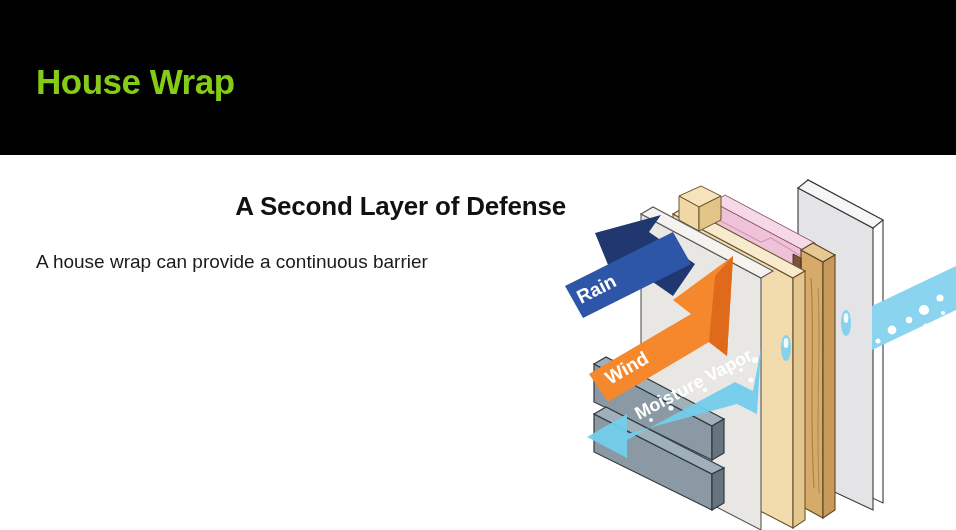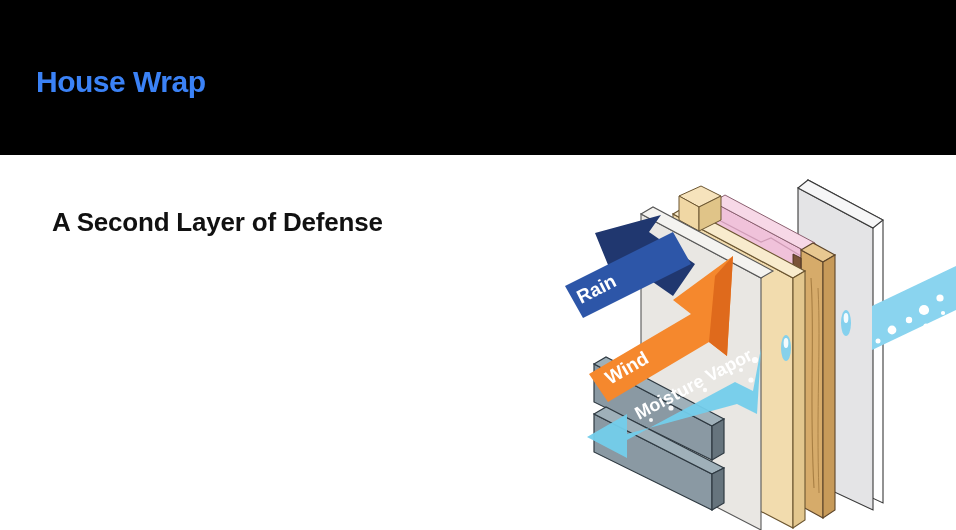--- a/index.html
+++ b/index.html
@@ -12,39 +12,40 @@
   }
   #page{position:relative;width:956px;height:530px;background:#fff;}
 
   
   .header-band{
     position:absolute;left:0;top:0;width:956px;height:155px;
     background:#000000;
   }
   .header-title{
     position:absolute;left:36px;top:54px;
-    color:#3b82f6;
-    font-size:30px;
+    color:#84cc16;
+    font-size:35px;
     font-weight:bold;
     letter-spacing:-0.5px;
     line-height:56px;
     white-space:nowrap;
   }
 
   
   .copy{
     position:absolute;left:36px;top:190px;width:530px;
   }
   .headline{
     color:#111111;
     font-size:26px;
     font-weight:bold;
     line-height:33px;
     letter-spacing:-0.2px;
-    margin:16px;
+    margin:0;
+    text-align:right;
   }
   .headline .line{display:block;}
   .body-copy{
     margin:0;
     padding-top:24px;
     color:#1a1a1a;
     font-size:19px;
     line-height:29px;
     font-weight:normal;
   }
@@ -73,20 +74,21 @@
 
   <div class="header-band">
     <div class="header-title">House Wrap</div>
   </div>
 
   <div class="copy">
     <h2 class="headline">
       <span class="line">A Second Layer of Defense</span>
     </h2>
     <p class="body-copy">
+      <span class="line">A house wrap can provide a continuous barrier</span>
     </p>
   </div>
 
   <div class="figure">
     <svg width="391" height="372" viewBox="0 0 391 372" xmlns="http://www.w3.org/2000/svg">
 
       <g>
         <polygon points="243,22 318,62 318,345 243,310" fill="#ffffff" stroke="#3a3a3a" stroke-width="1.1"></polygon>
         <polygon points="233,30 308,70 308,352 233,317" fill="#e4e4e6" stroke="#3a3a3a" stroke-width="1.1"></polygon>
         <polygon points="233,30 243,22 318,62 308,70" fill="#f6f6f7" stroke="#3a3a3a" stroke-width="1.1"></polygon>

